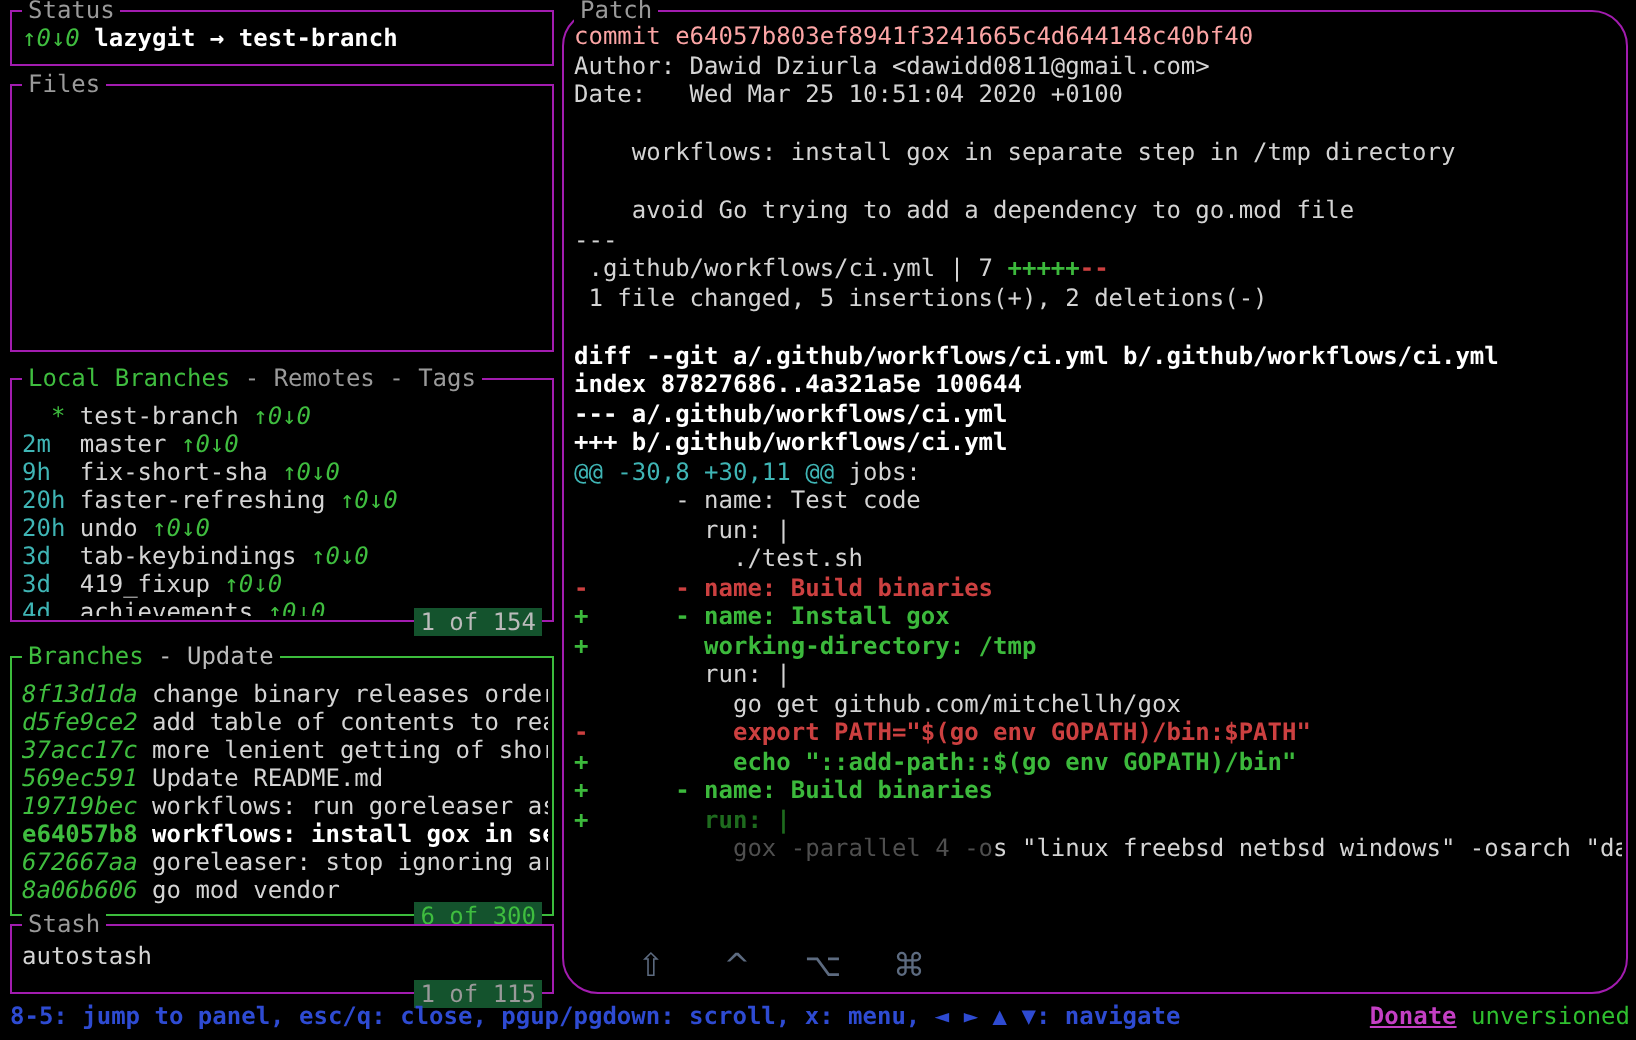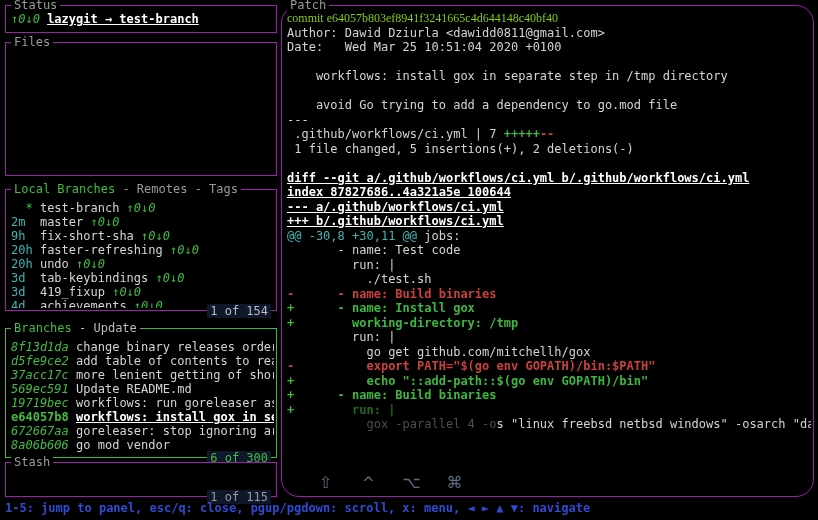--- a/index.html
+++ b/index.html
@@ -10,37 +10,37 @@
     font-family:"DejaVu Sans Mono", monospace;
     font-size:12px; line-height:14px;
   }
   .panel { position:absolute; border:1px solid #a21caf; background:#000; }
   .panel.active { border-color:#3cbc3c; }
   .ptitle {
     position:absolute; top:-8px; left:5px; background:#000; padding:0 3px;
     white-space:pre; line-height:14px;
   }
   .counter {
-    position:absolute; bottom:-8px; right:5px; background:#0f172a; padding:0 3px;
+    position:absolute; bottom:-8px; right:5px; background:#14532d; padding:0 3px;
     white-space:pre; line-height:14px;
   }
   .pbody {
     position:absolute; top:5px; left:5px; right:2px; bottom:2px;
     overflow:hidden; white-space:pre;
   }
   .line { white-space:pre; }
   .patch-body { line-height:14.5px; }
 
   
   .c-w   { color:#d4d4d4; }
-  .c-bw  { color:#ffffff; font-weight:bold;text-decoration:underline; }
+  .c-bw  { color:#ffffff; font-weight:bold; }
   .c-g   { color:#3fbd3f;font-style:italic; }
   .c-bg  { color:#3fbd3f; font-weight:bold; }
   .c-gd  { color:#3cb93c; font-weight:bold; }
-  .c-y   { color:#84cc16;font-family:Liberation Serif, serif; }
+  .c-y   { color:#fca5a5; }
   .c-r   { color:#cc4040; font-weight:bold; }
   .c-cy  { color:#3fb5b5; }
   .c-dimg{ color:#1e6b1e; font-weight:bold; }
   .c-dimw{ color:#4f4f4f; }
   .c-blue{ color:#2e4bd2; font-weight:bold; }
   .c-mag { color:#c43fc4; font-weight:bold; text-decoration:underline; }
 
   .t-green { color:#3fbd3f; font-weight:normal; }
   .t-gray  { color:#9a9a9a; }
   .t-lgray { color:#bbbbbb; }
@@ -91,29 +91,31 @@
 </div>
 
 <div class="panel active" id="commits-panel">
   <span class="ptitle"><span class="t-green">Branches</span><span class="t-lgray"> - Update</span></span>
   <div class="pbody"><div class="line"><span class="c-g">8f13d1da </span><span class="c-w">change binary releases order</span></div><div class="line"><span class="c-g">d5fe9ce2 </span><span class="c-w">add table of contents to rea</span></div><div class="line"><span class="c-g">37acc17c </span><span class="c-w">more lenient getting of shor</span></div><div class="line"><span class="c-g">569ec591 </span><span class="c-w">Update README.md</span></div><div class="line"><span class="c-g">19719bec </span><span class="c-w">workflows: run goreleaser as</span></div><div class="line"><span class="c-bg">e64057b8 </span><span class="c-bw">workflows: install gox in se</span></div><div class="line"><span class="c-g">672667aa </span><span class="c-w">goreleaser: stop ignoring ar</span></div><div class="line"><span class="c-g">8a06b606 </span><span class="c-w">go mod vendor</span></div></div>
   <span class="counter t-green">6 of 300</span>
 </div>
 
 <div class="panel" id="stash-panel">
   <span class="ptitle"><span class="t-gray">Stash</span></span>
+  <div class="pbody"><div class="line"><span class="c-w">autostash</span></div></div>
   <span class="counter t-gray">1 of 115</span>
 </div>
 
 <div class="panel" id="patch-panel">
   <span class="ptitle"><span class="t-gray">Patch</span></span>
   <div class="pbody patch-body"><div class="line"><span class="c-y">commit e64057b803ef8941f3241665c4d644148c40bf40</span></div><div class="line"><span class="c-w">Author: Dawid Dziurla &lt;dawidd0811@gmail.com&gt;</span></div><div class="line"><span class="c-w">Date:   Wed Mar 25 10:51:04 2020 +0100</span></div><div class="line">&nbsp;</div><div class="line"><span class="c-w">    workflows: install gox in separate step in /tmp directory</span></div><div class="line">&nbsp;</div><div class="line"><span class="c-w">    avoid Go trying to add a dependency to go.mod file</span></div><div class="line"><span class="c-w">---</span></div><div class="line"><span class="c-w"> .github/workflows/ci.yml | 7 </span><span class="c-gd">+++++</span><span class="c-r">--</span></div><div class="line"><span class="c-w"> 1 file changed, 5 insertions(+), 2 deletions(-)</span></div><div class="line">&nbsp;</div><div class="line"><span class="c-bw">diff --git a/.github/workflows/ci.yml b/.github/workflows/ci.yml</span></div><div class="line"><span class="c-bw">index 87827686..4a321a5e 100644</span></div><div class="line"><span class="c-bw">--- a/.github/workflows/ci.yml</span></div><div class="line"><span class="c-bw">+++ b/.github/workflows/ci.yml</span></div><div class="line"><span class="c-cy">@@ -30,8 +30,11 @@</span><span class="c-w"> jobs:</span></div><div class="line"><span class="c-w">       - name: Test code</span></div><div class="line"><span class="c-w">         run: |</span></div><div class="line"><span class="c-w">           ./test.sh</span></div><div class="line"><span class="c-r">-      - name: Build binaries</span></div><div class="line"><span class="c-gd">+      - name: Install gox</span></div><div class="line"><span class="c-gd">+        working-directory: /tmp</span></div><div class="line"><span class="c-w">         run: |</span></div><div class="line"><span class="c-w">           go get github.com/mitchellh/gox</span></div><div class="line"><span class="c-r">-          export PATH="$(go env GOPATH)/bin:$PATH"</span></div><div class="line"><span class="c-gd">+          echo "::add-path::$(go env GOPATH)/bin"</span></div><div class="line"><span class="c-gd">+      - name: Build binaries</span></div><div class="line"><span class="c-gd">+</span><span class="c-dimg">        run: |</span></div><div class="line"><span class="c-dimw">           gox -parallel 4 -o</span><span class="c-w">s "linux freebsd netbsd windows" -osarch "darw</span></div></div>
   <div id="modifier-row">
     <span>⇧</span>
     <span>^</span>
     <span>⌥</span>
     <span>⌘</span>
   </div>
 </div>
 
 <div id="bottom-bar">
-  <span class="left c-blue">1-5: jump to panel, esc/q: close, pgup/pgdown: scroll, x: menu, ◄ ► ▲ ▼: navigate</span>
+  <span class="left c-blue">8-5: jump to panel, esc/q: close, pgup/pgdown: scroll, x: menu, ◄ ► ▲ ▼: navigate</span>
+  <span class="right"><span class="c-mag">Donate</span><span class="c-w"> </span><span class="c-unv">unversioned</span></span>
 </div>
 
 </body></html>

